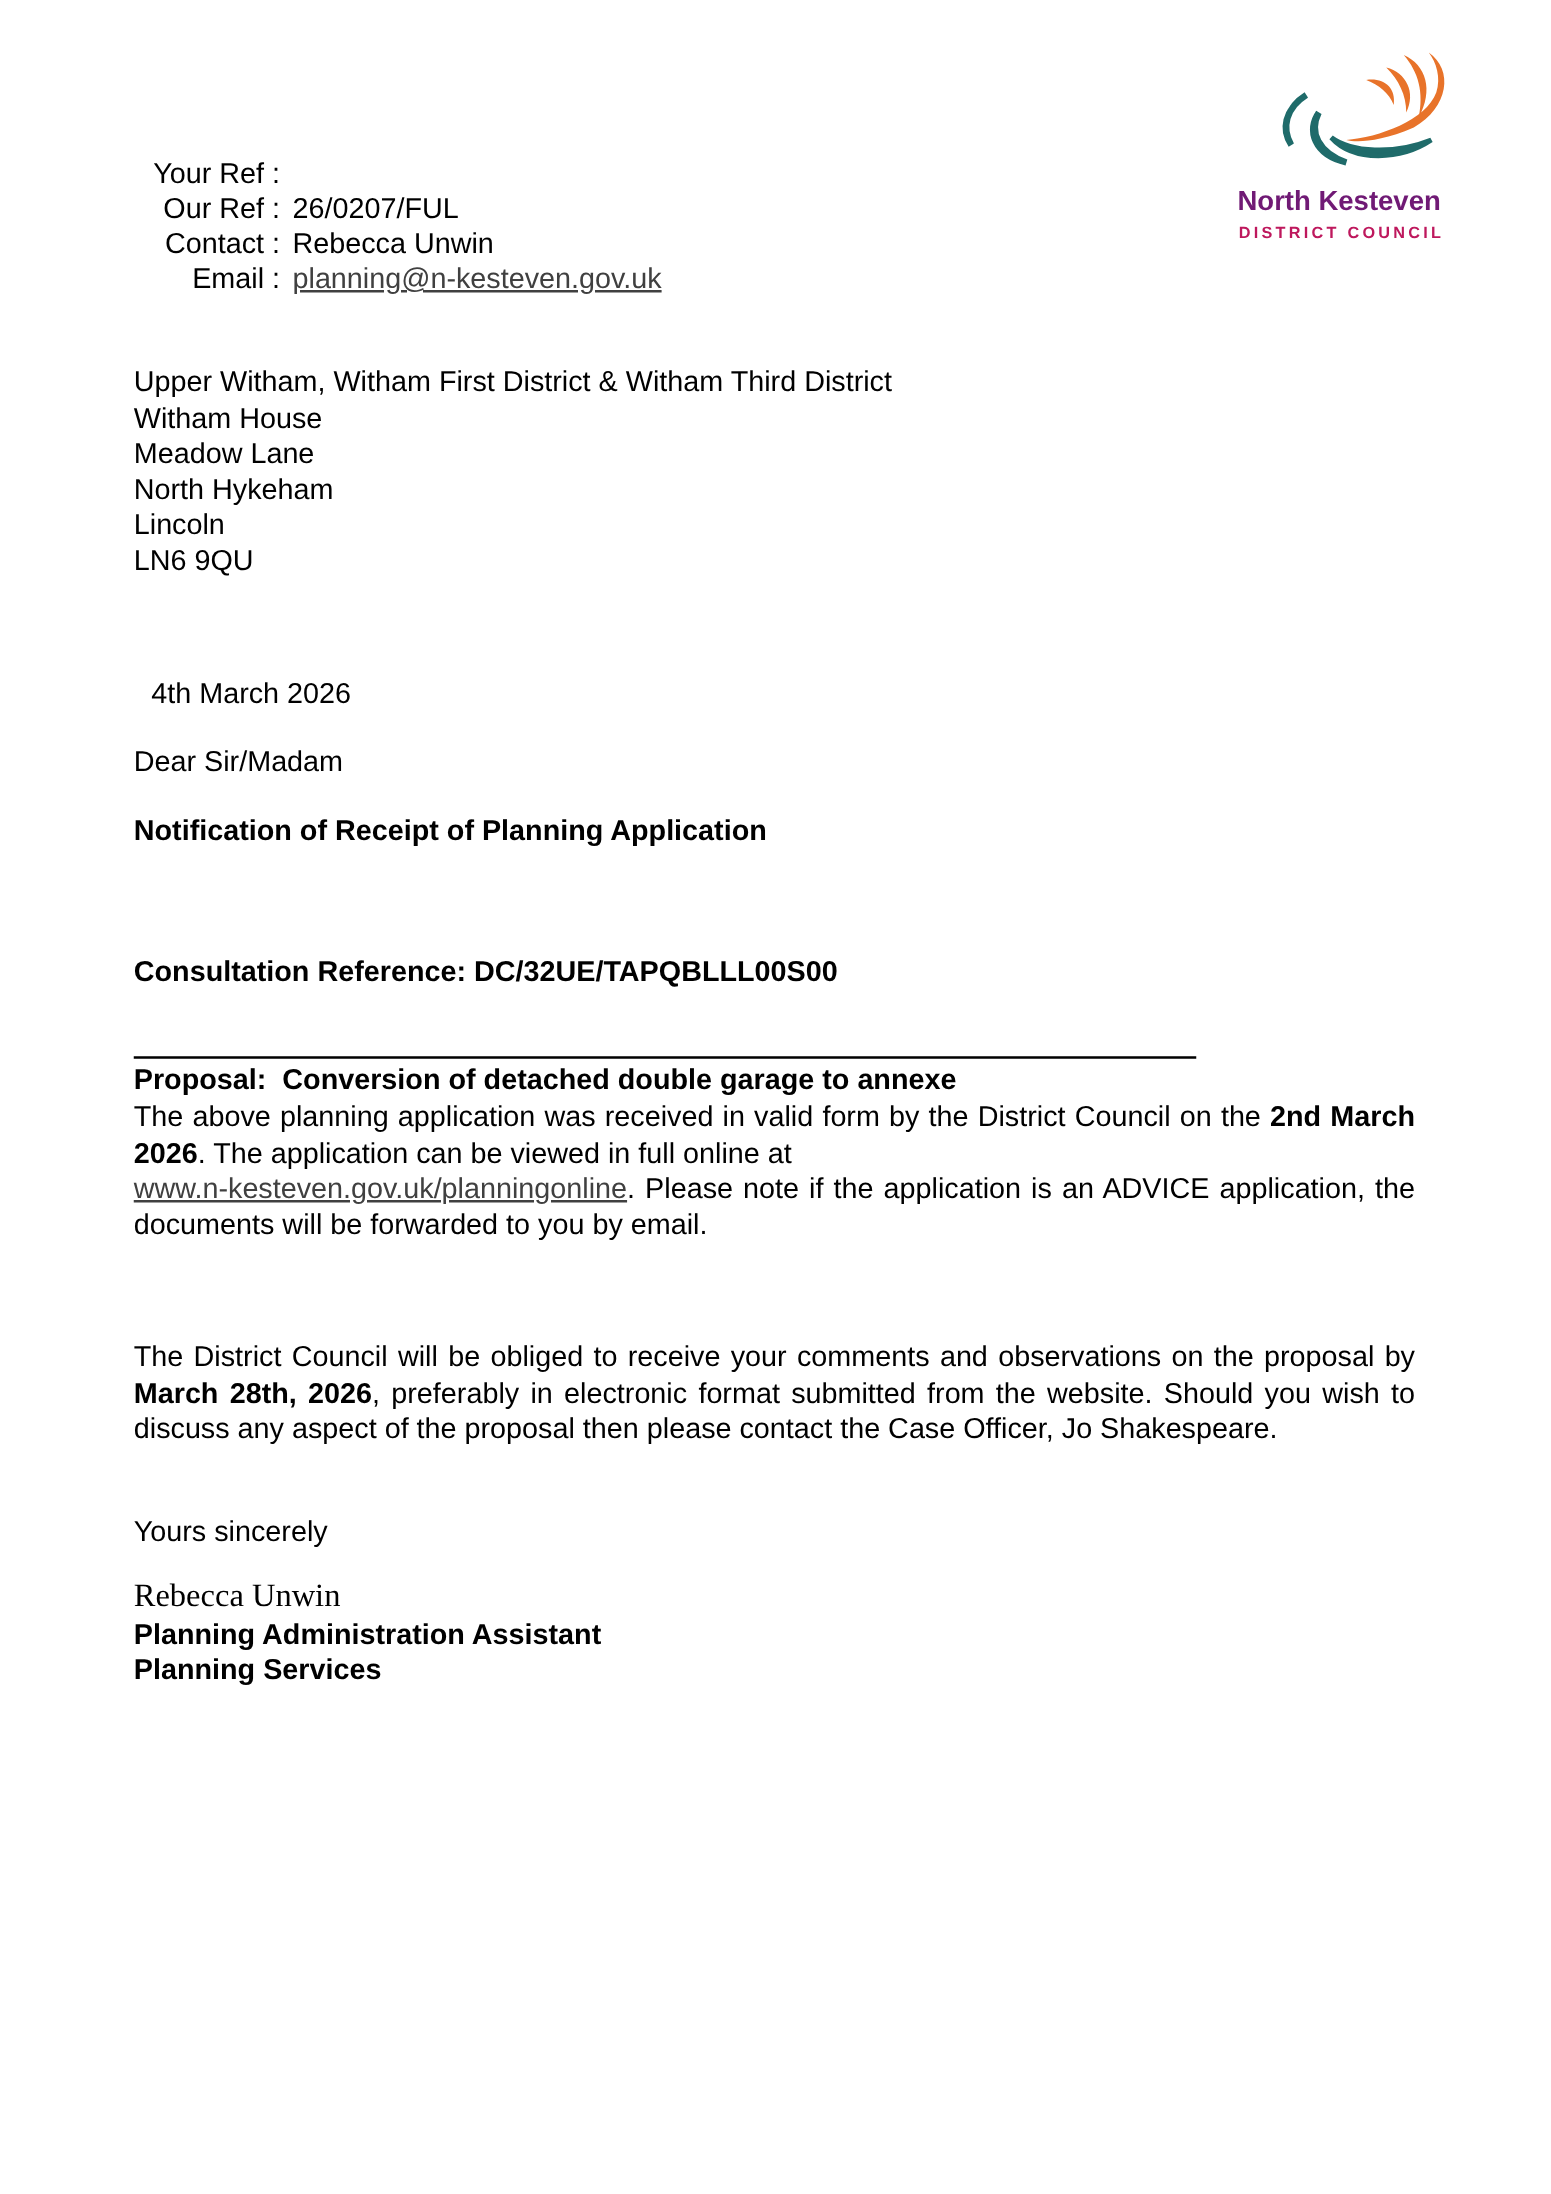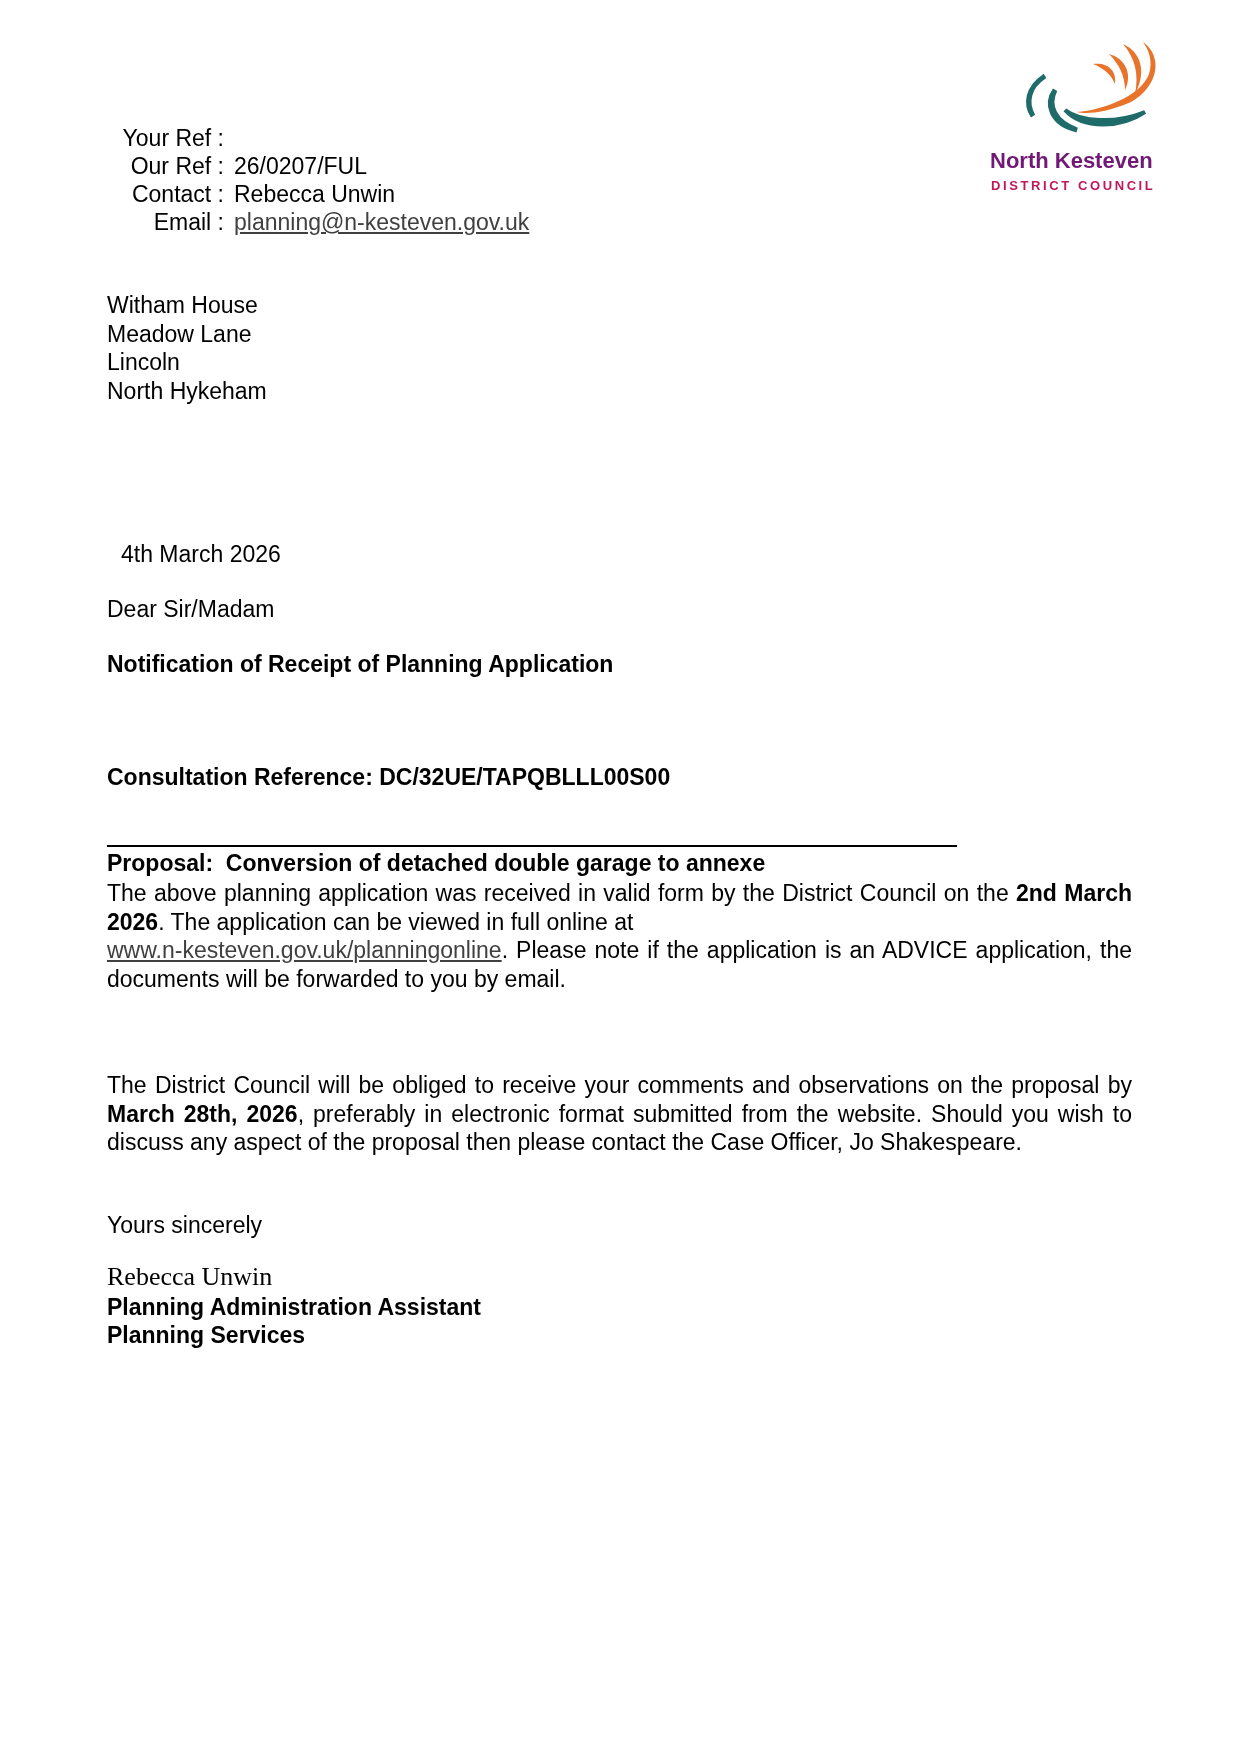--- a/index.html
+++ b/index.html
@@ -48,24 +48,26 @@
     <span class="ref-label">Contact :</span>
   </div>
   <div class="ref-row" style="left:134px; top:56px;">Rebecca Unwin</div>
   <div class="ref-row" style="left:0; top:84px; width:124px;">
     <span class="ref-label">Email :</span>
   </div>
   <a class="ref-row link" style="left:134px; top:84px;">planning@n-kesteven.gov.uk</a>
 </div>
 
 <div class="abs t" style="left:107px; top:291px; line-height:28.5px;">
+  <div>Upper Witham, Witham First District &amp; Witham Third District</div>
   <div>Witham House</div>
   <div>Meadow Lane</div>
+  <div>North Hykeham</div>
   <div>Lincoln</div>
-  <div>North Hykeham</div>
+  <div>LN6 9QU</div>
 </div>
 
 <div class="abs t" style="left:121px; top:540px;">4th March 2026</div>
 
 <div class="abs t" style="left:107px; top:595px;">Dear Sir/Madam</div>
 
 <div class="abs t b" style="left:107px; top:650px;">Notification of Receipt of Planning Application</div>
 
 <div class="abs t b" style="left:107px; top:706px; line-height:28.5px; white-space:pre;">
   <div>Consultation Reference: DC/32UE/TAPQBLLL00S00</div>

